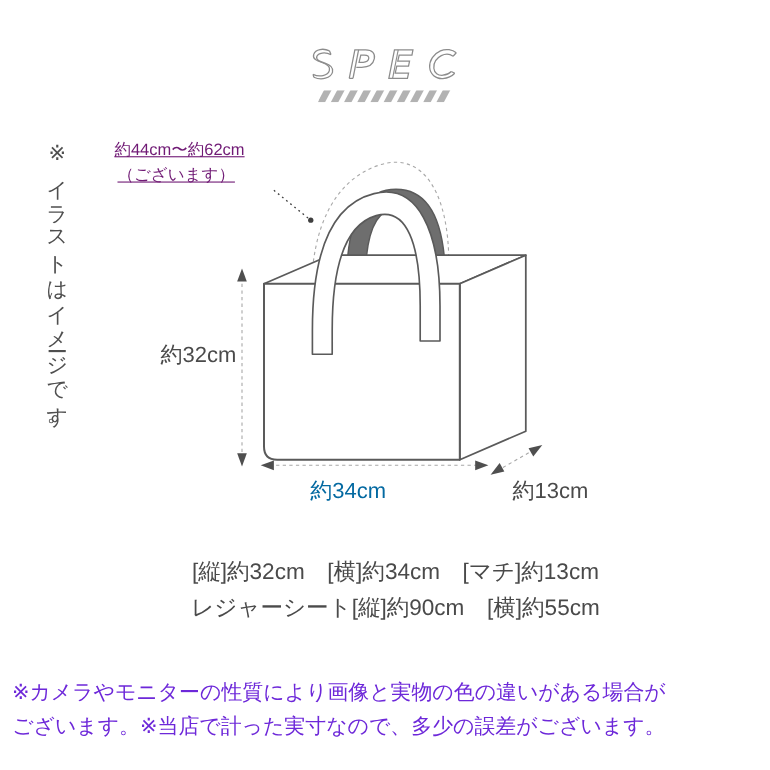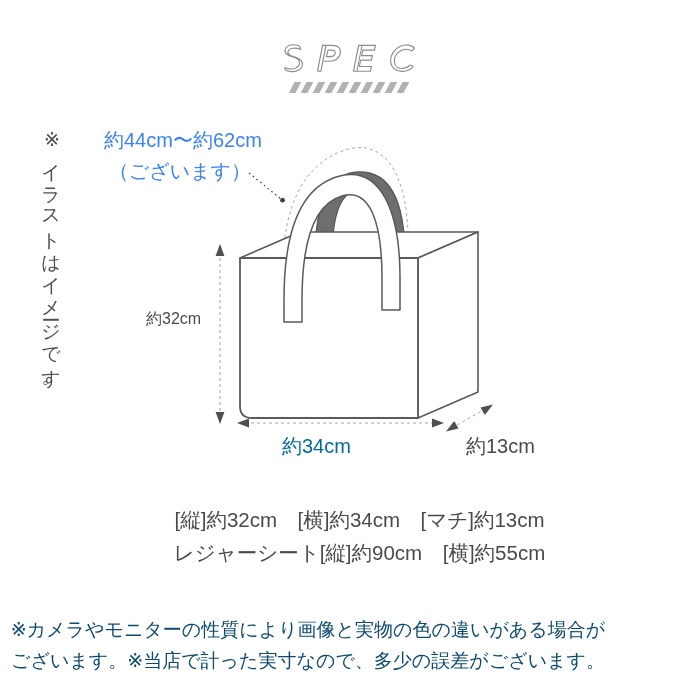--- a/index.html
+++ b/index.html
@@ -41,37 +41,38 @@
     letter-spacing: 1px;
     color: #4f4f4f;
     white-space: nowrap;
   }
 
   
   #handle-callout {
     position: absolute;
     left: 104px;
     top: 125px;
-    font-size: 20px;
+    font-size: 15px;
     line-height: 1.55;
-    color: #3b82f6;
-    white-space: nowrap;
+    color: #701a75;
+    white-space: nowrap;
+    text-decoration: underline;
   }
   #handle-callout .line2 {
     display: block;
     text-align: center;
     padding-right: 6px;
   }
 
   
   #height-label {
     position: absolute;
     left: 146px;
     top: 309px;
-    font-size: 16px;
+    font-size: 20px;
     color: #4a4a4a;
     white-space: nowrap;
   }
 
   
   #width-label {
     position: absolute;
     left: 282px;
     top: 433px;
     font-size: 20px;
@@ -115,21 +116,21 @@
 
   
   #disclaimer {
     position: absolute;
     left: 0;
     top: 614px;
     width: 616px;
     text-align: center;
     font-size: 19px;
     line-height: 1.65;
-    color: #0c4a6e;
+    color: #6d28d9;
   }
   #disclaimer .disc-line { display: block; white-space: nowrap; }
 </style>
 </head>
 <body>
 
 <div id="page">
 
   <div id="spec-header">
     <svg id="spec-title-svg" width="150" height="40" viewBox="0 0 150 40" aria-hidden="true">

